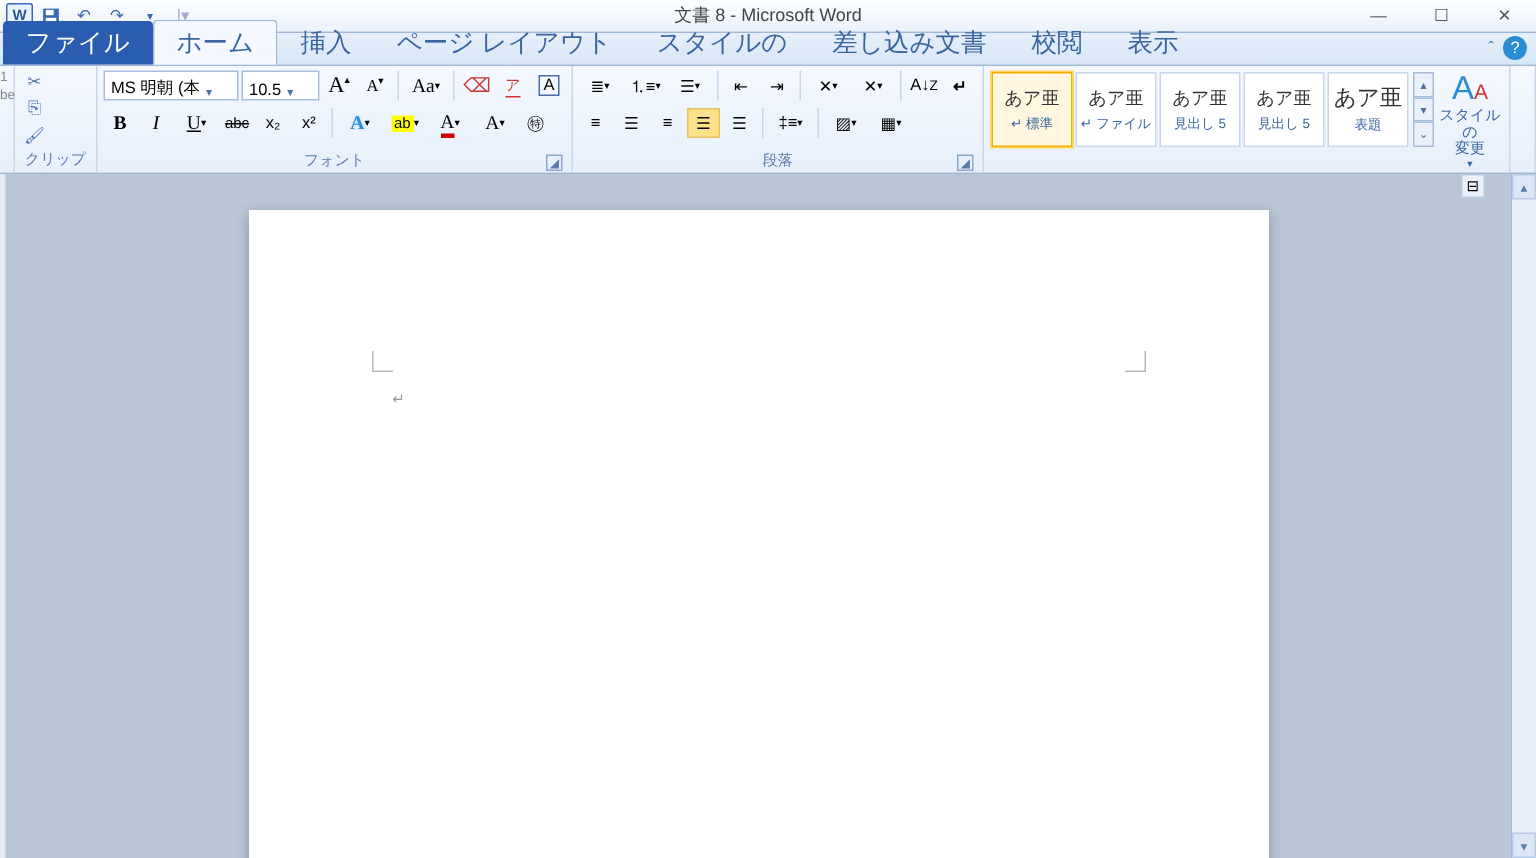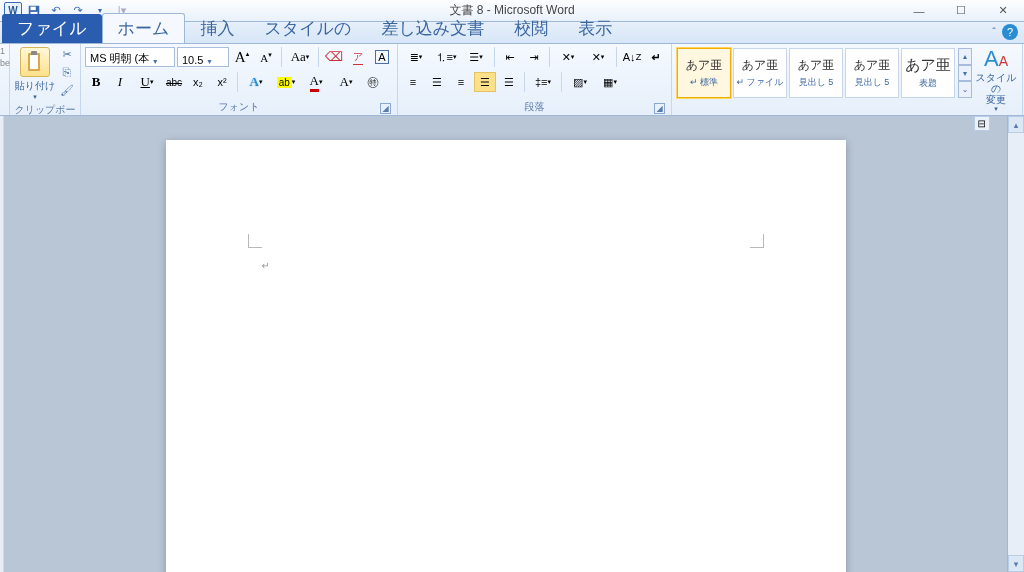--- a/index.html
+++ b/index.html
@@ -93,50 +93,40 @@
     <div class="win-btn">—</div>
     <div class="win-btn">☐</div>
     <div class="win-btn close">✕</div>
   </div>
 </div>
 
 <div class="tabs-row">
   <div class="tab file">ファイル</div>
   <div class="tab active">ホーム</div>
   <div class="tab">挿入</div>
+  <div class="tab">ページ レイアウト</div>
   <div class="tab">スタイルの</div>
   <div class="tab">差し込み文書</div>
   <div class="tab">校閲</div>
   <div class="tab">表示</div>
   <div class="tabs-right">
     <span style="color:#4a6fa5;font-size:11px;cursor:pointer">ˆ</span>
     <div class="help-btn">?</div>
   </div>
 </div>
 
 <div class="ribbon">
 
   <div class="group" style="width:10px;padding:0">
     <div style="font-size:9px;color:#888;padding:2px 0">1</div>
     <div style="font-size:9px;color:#888">be</div>
   </div>
 
   <div class="group">
     <div class="group-body">
-      <div class="big-btn">
-        <div class="ico">
-            <svg width="20" height="22" viewBox="0 0 20 22">
-              <rect x="3" y="2" width="12" height="18" fill="#d9a84e" rx="1"></rect>
-              <rect x="5" y="4" width="8" height="14" fill="#fff"></rect>
-              <rect x="6" y="0" width="6" height="4" fill="#8a8a8a" rx="1"></rect>
-            </svg>
-          </div>
-        <span>貼り付け</span>
-        <span style="font-size:7px">▾</span>
-      </div>
       <div class="vcol">
         <div class="mini">✂</div>
         <div class="mini">⎘</div>
         <div class="mini">🖌</div>
       </div>
     </div>
     <div class="group-label"><span>クリップボード</span><span class="launcher">◢</span></div>
   </div>
 
   <div class="group">

